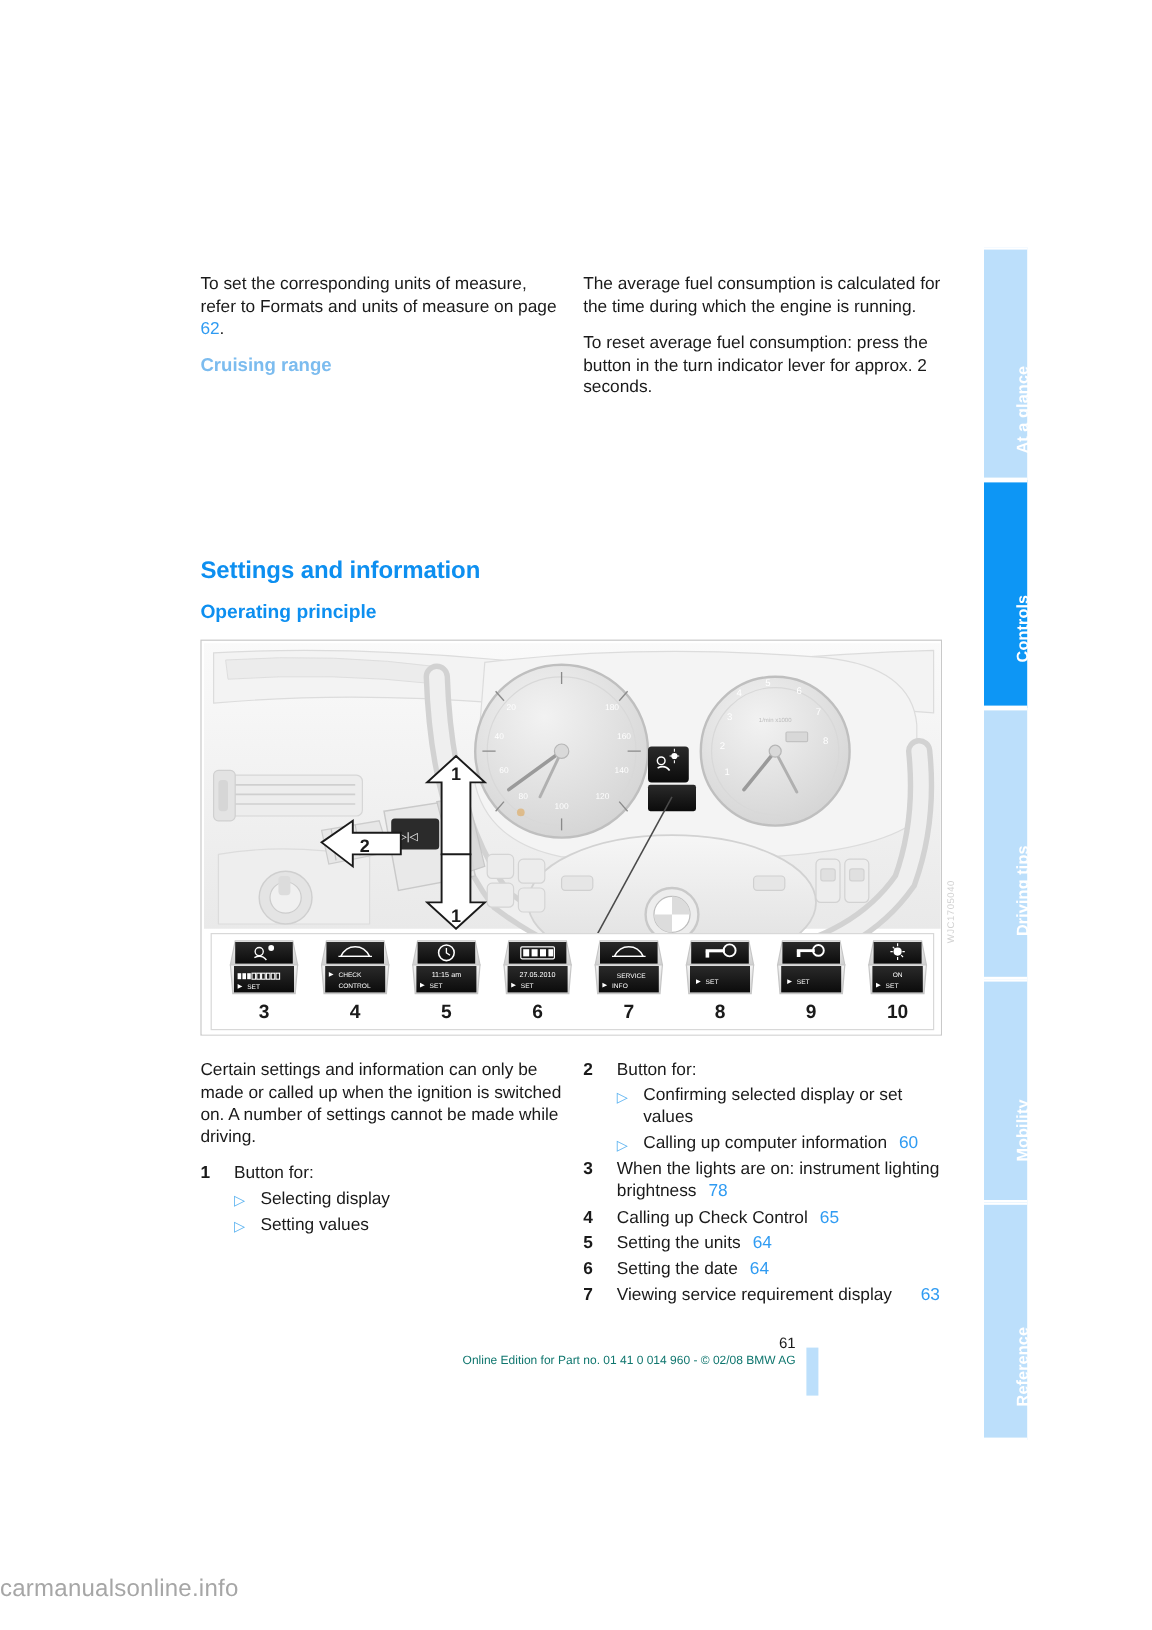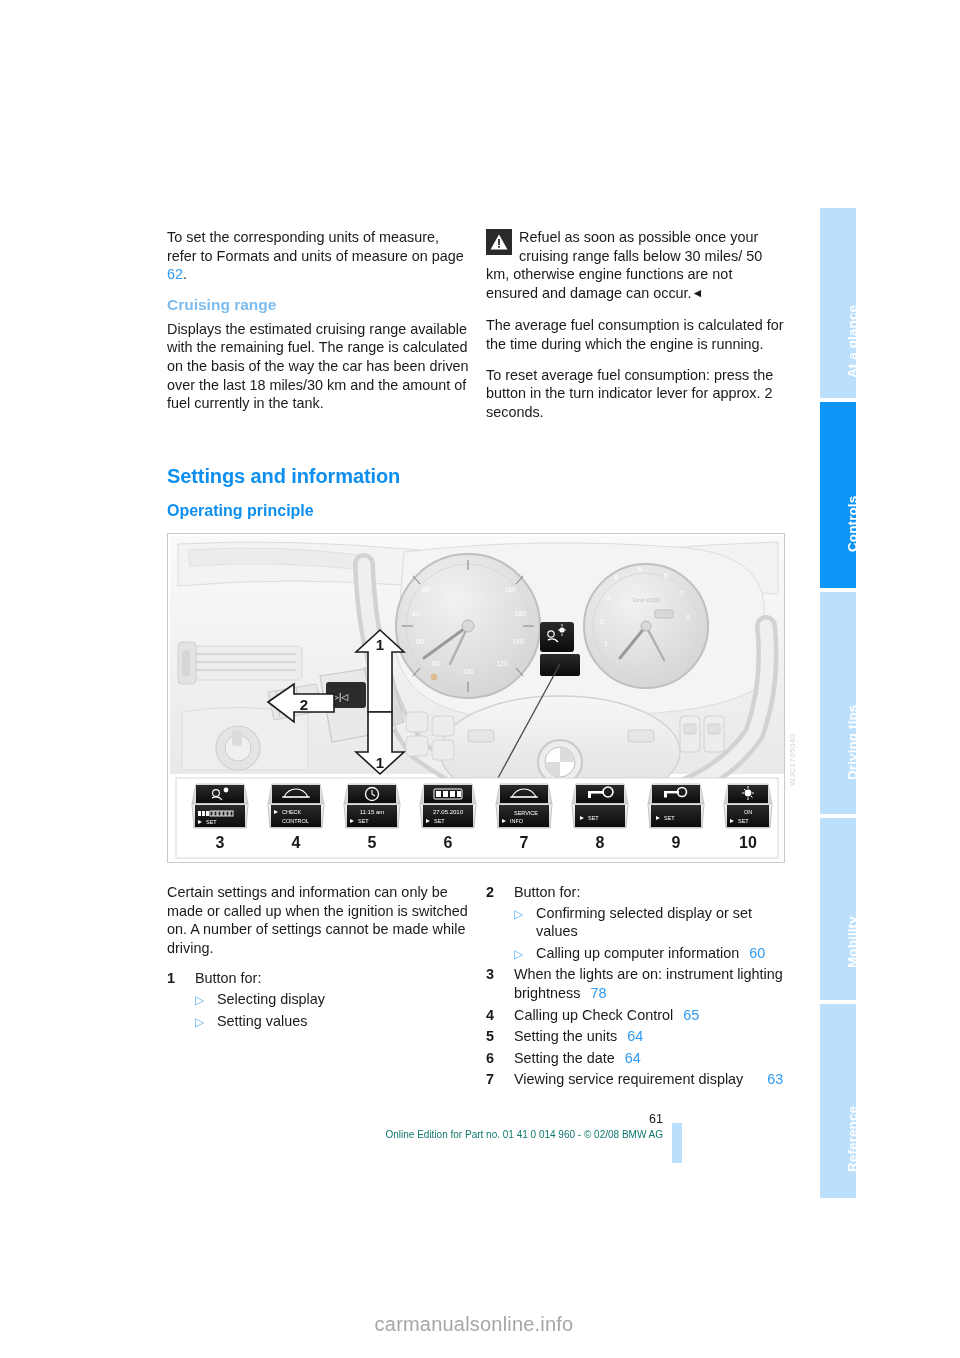--- a/index.html
+++ b/index.html
@@ -119,21 +119,21 @@
   }
   .footline{
     position:absolute;left:0;top:17px;width:663px;text-align:right;
     font-size:10px;color:#0f766e;
   }
   .foot-bar{
     position:absolute;left:672px;top:1123px;width:10px;height:40px;
     background:#bcdffb;
   }
   .site-wm{
-    position:absolute;left:0;top:1313px;width:948px;text-align:center;
+    position:absolute;left:0;top:1313px;width:948px;text-align:left;
     font-size:20px;color:#a6a6a6;letter-spacing:.2px;
   }
 </style>
 </head>
 <body>
 
 <div class="page">
 
   <div class="tab-rail">
     <div class="tab" style="top:0px;height:194px;">
@@ -150,33 +150,23 @@
     </div>
     <div class="tab" style="top:796px;height:198px;">
       <span class="tab-label" style="top:168px;">Reference</span>
     </div>
   </div>
 
   <div class="col-left">
     <p class="body"><span>To set the corresponding units of measure, refer to Formats and units of measure on page </span><span class="lnk">62</span><span>.</span></p>
 
     <h3 class="sub">Cruising range</h3>
-    <p class="body">Displays the estimated cruising range available with the remaining fuel. The range is calculated on the basis of the way the car has been driven over the last 18 miles/30 km and the amount of fuel currently in the tank.</p>
   </div>
 
   <div class="col-right">
-    <div class="note">
-      <span class="warn-ico">
-        <svg width="20" height="20" viewBox="0 0 20 20" aria-hidden="true">
-          <polygon points="10,2.5 18.5,17.5 1.5,17.5" fill="#ffffff"></polygon>
-          <rect x="9.1" y="7" width="1.8" height="6" fill="#2a2a2a"></rect>
-          <rect x="9.1" y="14" width="1.8" height="1.8" fill="#2a2a2a"></rect>
-        </svg>
-      </span><span>Refuel as soon as possible once your cruising range falls below 30 miles/ 50 km, otherwise engine functions are not ensured and damage can occur.</span><span class="endmark">◄</span>
-    </div>
 
     <p class="body">The average fuel consumption is calculated for the time during which the engine is running.</p>
     <p class="body">To reset average fuel consumption: press the button in the turn indicator lever for approx. 2 seconds.</p>
   </div>
 
   <div style="position:absolute;left:167px;top:465px;width:620px;">
     <h2 class="sec">Settings and information</h2>
     <h3 class="sub" style="color:#0d8ff0;font-size:16px;margin:0;">Operating principle</h3>
   </div>
 

